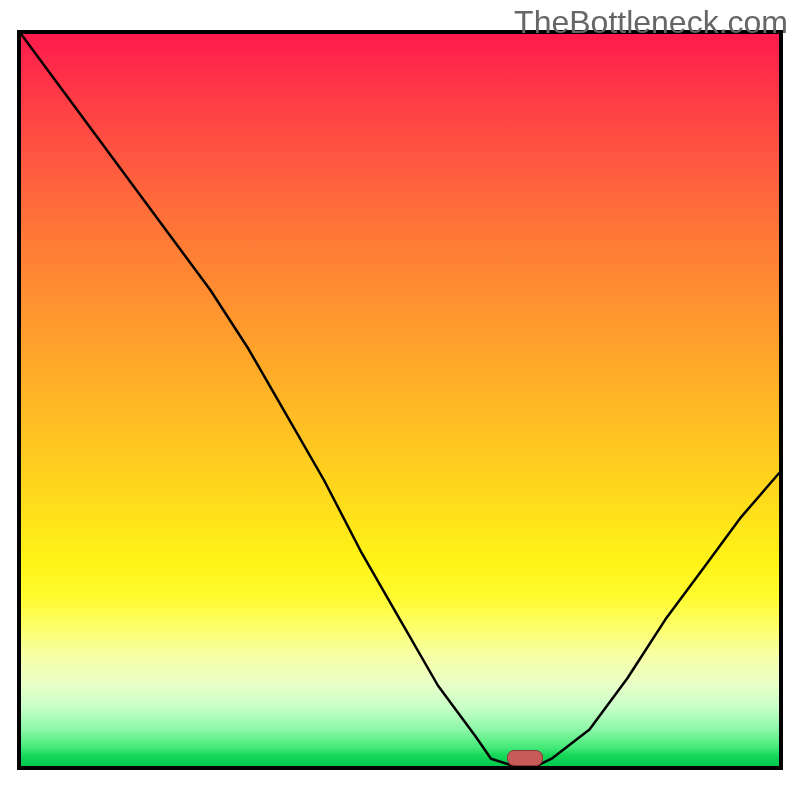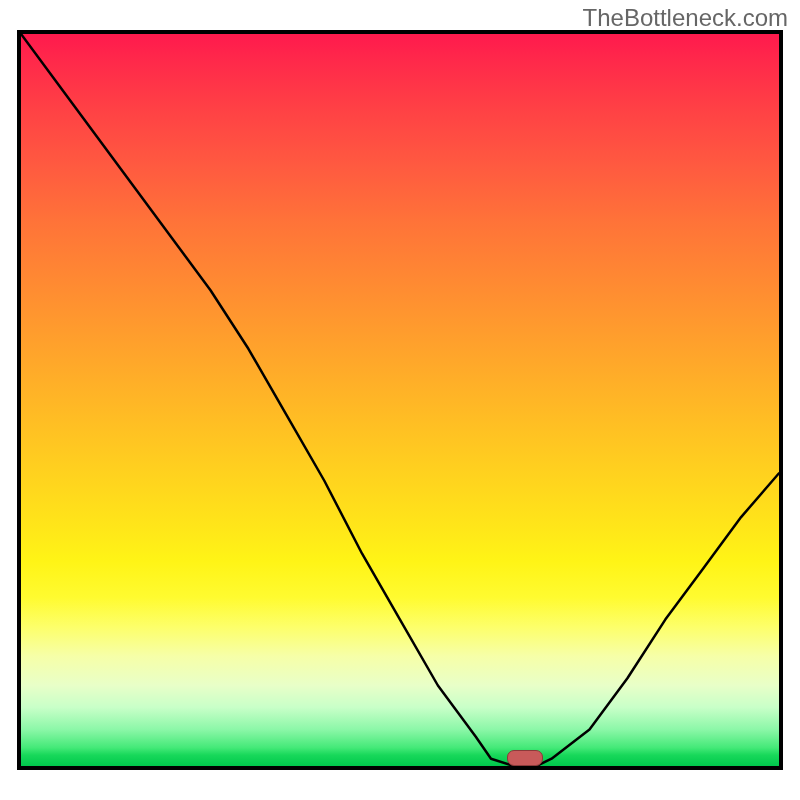--- a/index.html
+++ b/index.html
@@ -13,21 +13,21 @@
   .container {
     position: relative;
     width: 800px;
     height: 800px;
   }
   .watermark {
     position: absolute;
     top: 4px;
     right: 12px;
     color: #666666;
-    font-size: 24px;
+    font-size: 32px;
     font-weight: 400;
     z-index: 10;
   }
   .plot-frame {
     position: absolute;
     top: 30px;
     left: 17px;
     width: 766px;
     height: 740px;
     border: 4px solid #000000;

